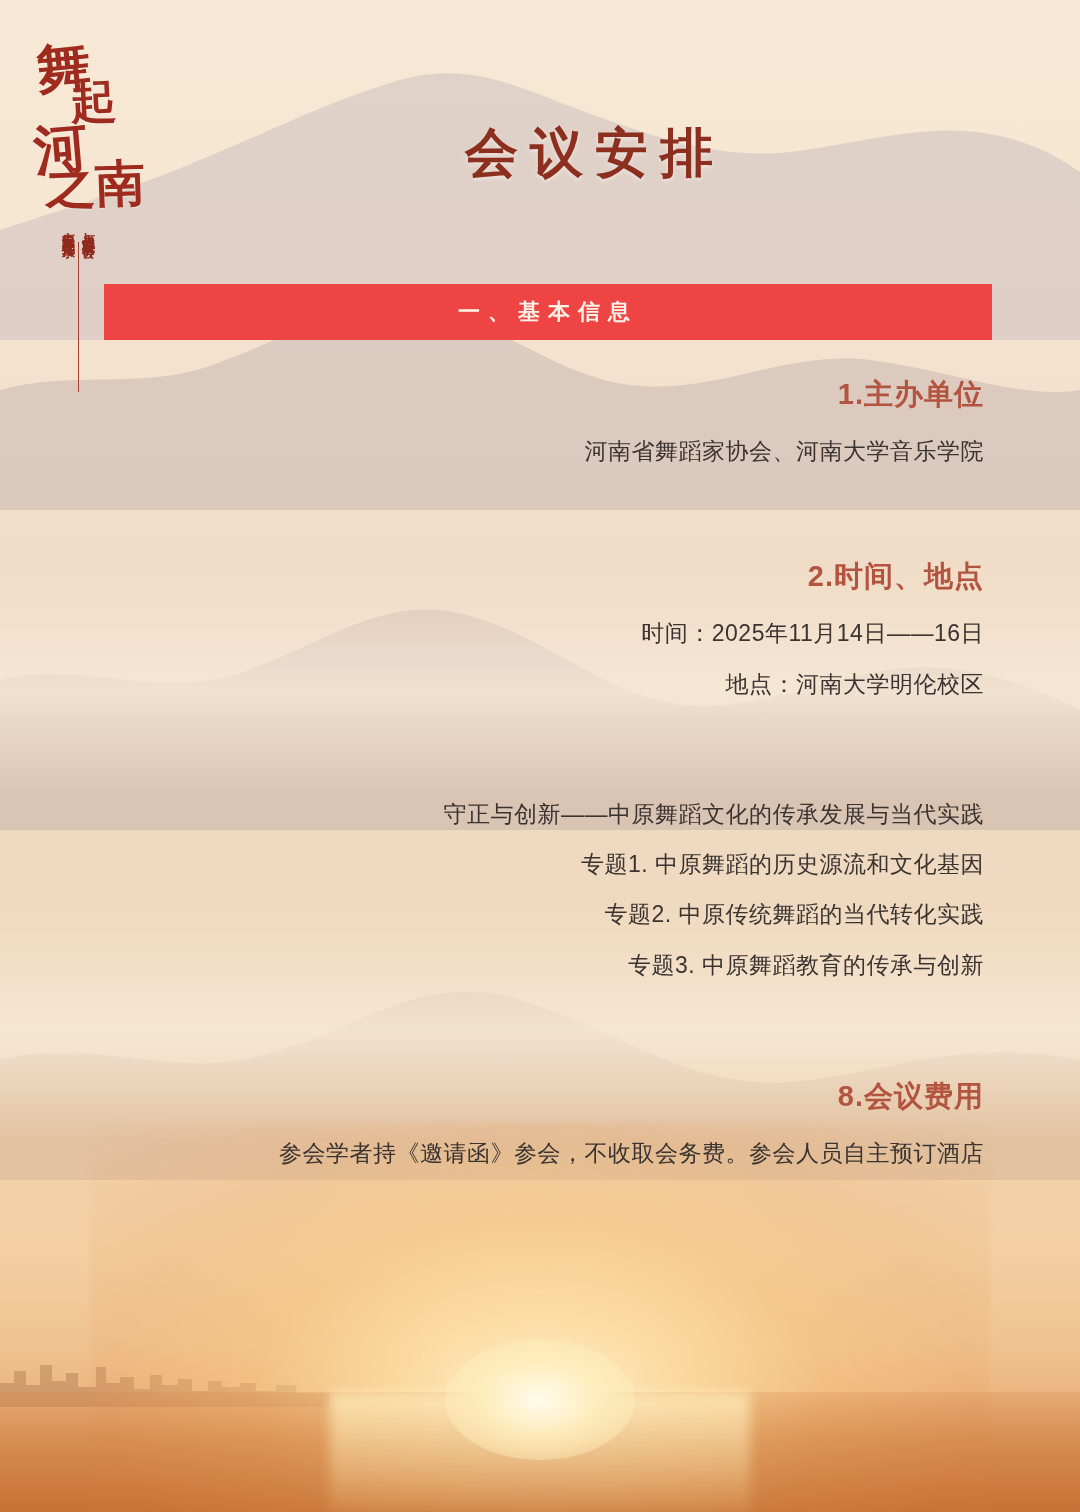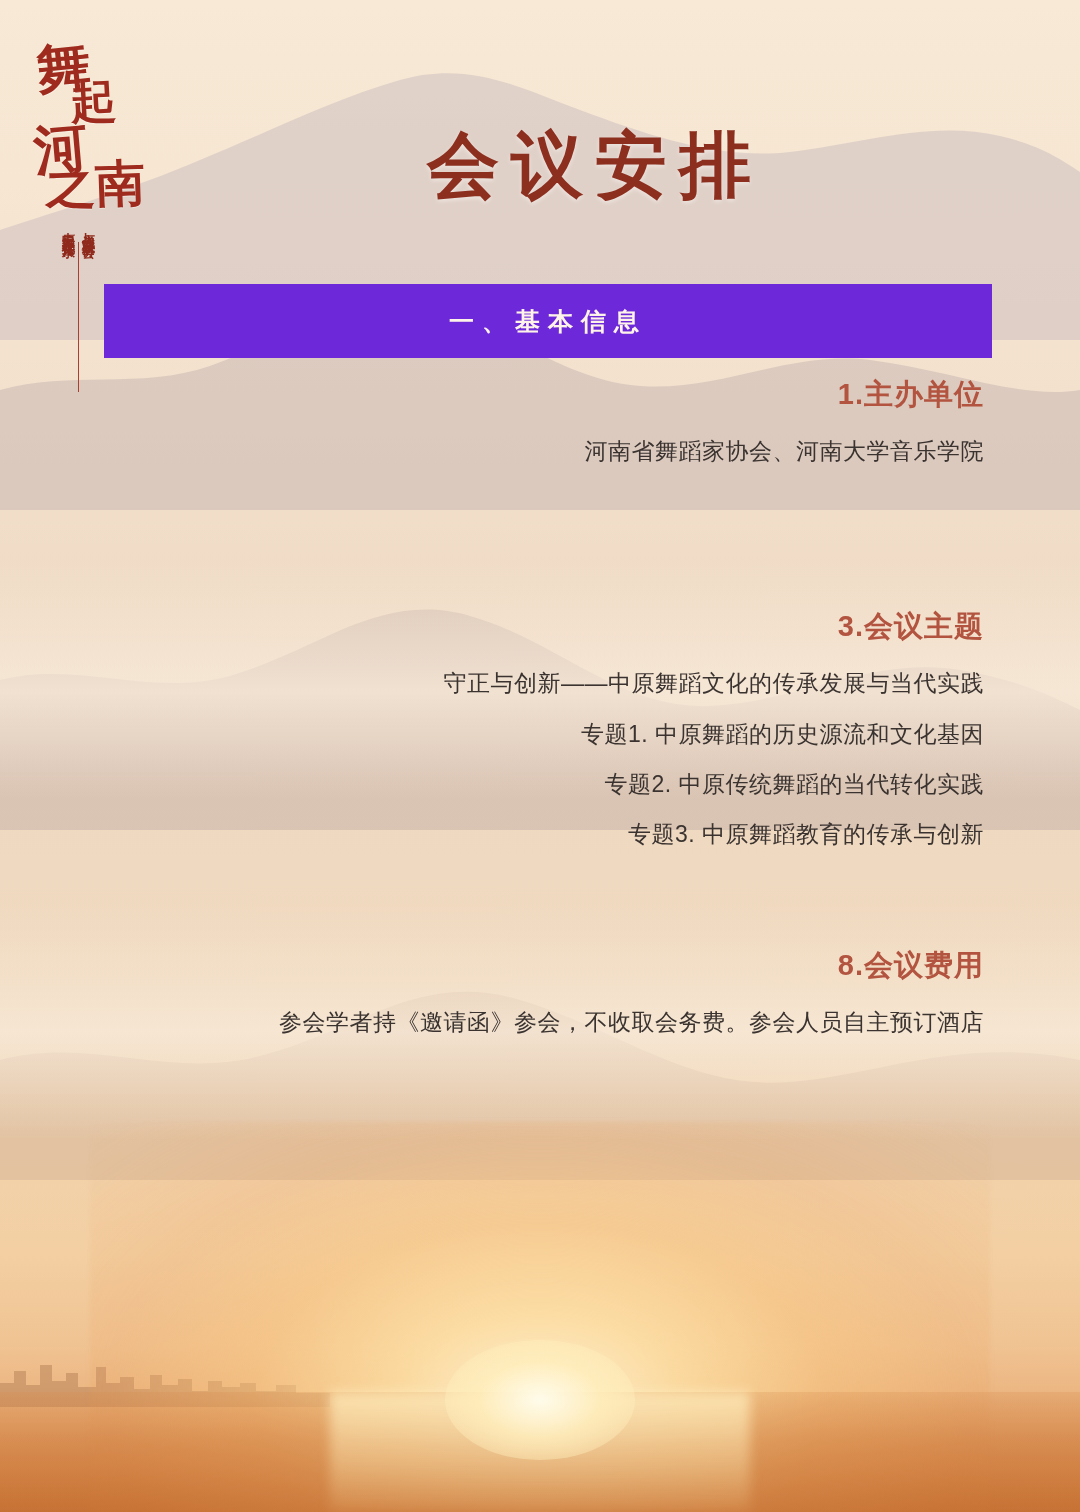--- a/index.html
+++ b/index.html
@@ -146,39 +146,39 @@
     z-index: 6;
   }
 
   .page-title {
     position: absolute;
     top: 118px;
     left: 0; right: 0;
     text-align: center;
     font-family: "Liberation Serif", serif;
     font-weight: bold;
-    font-size: 72px;
+    font-size: 53px;
     letter-spacing: 12px;
     color: #8c2f1f;
     text-shadow: 0 2px 4px rgba(255,255,255,.45);
     padding-left: 110px;
   }
 
   .section-banner {
     position: absolute;
     top: 284px;
     left: 104px;
     right: 88px;
-    height: 74px;
-    background: #6d28d9;
+    height: 56px;
+    background: #ef4444;
     display: flex;
     align-items: center;
     justify-content: center;
     color: #fdf3e8;
-    font-size: 25px;
+    font-size: 22px;
     font-weight: bold;
     letter-spacing: 8px;
     font-family: "Liberation Sans", sans-serif;
   }
 
   .body-block {
     position: absolute;
     top: 375px;
     left: 136px;
     right: 96px;
@@ -267,25 +267,29 @@
 
   <div class="body-block">
 
     <div class="grp">
       <div class="grp-title">1.主办单位</div>
       <div class="line">河南省舞蹈家协会、河南大学音乐学院</div>
     </div>
 
     <div class="grp-gap-1"></div>
 
+    <div class="grp spaced">
+      <div class="grp-title">2.时间、地点</div>
+      <div class="line">时间：2025年11月14日——16日</div>
+      <div class="line">地点：河南大学明伦校区</div>
+    </div>
 
     <div class="grp-gap-2"></div>
 
     <div class="grp spaced">
-      <div class="grp-title">3.会议主题</div>
       <div class="line">守正与创新——中原舞蹈文化的传承发展与当代实践</div>
       <div class="line">专题1. 中原舞蹈的历史源流和文化基因</div>
       <div class="line">专题2. 中原传统舞蹈的当代转化实践</div>
       <div class="line">专题3. 中原舞蹈教育的传承与创新</div>
     </div>
 
     <div class="grp-gap-3"></div>
 
     <div class="grp spaced">
       <div class="grp-title">8.会议费用</div>

